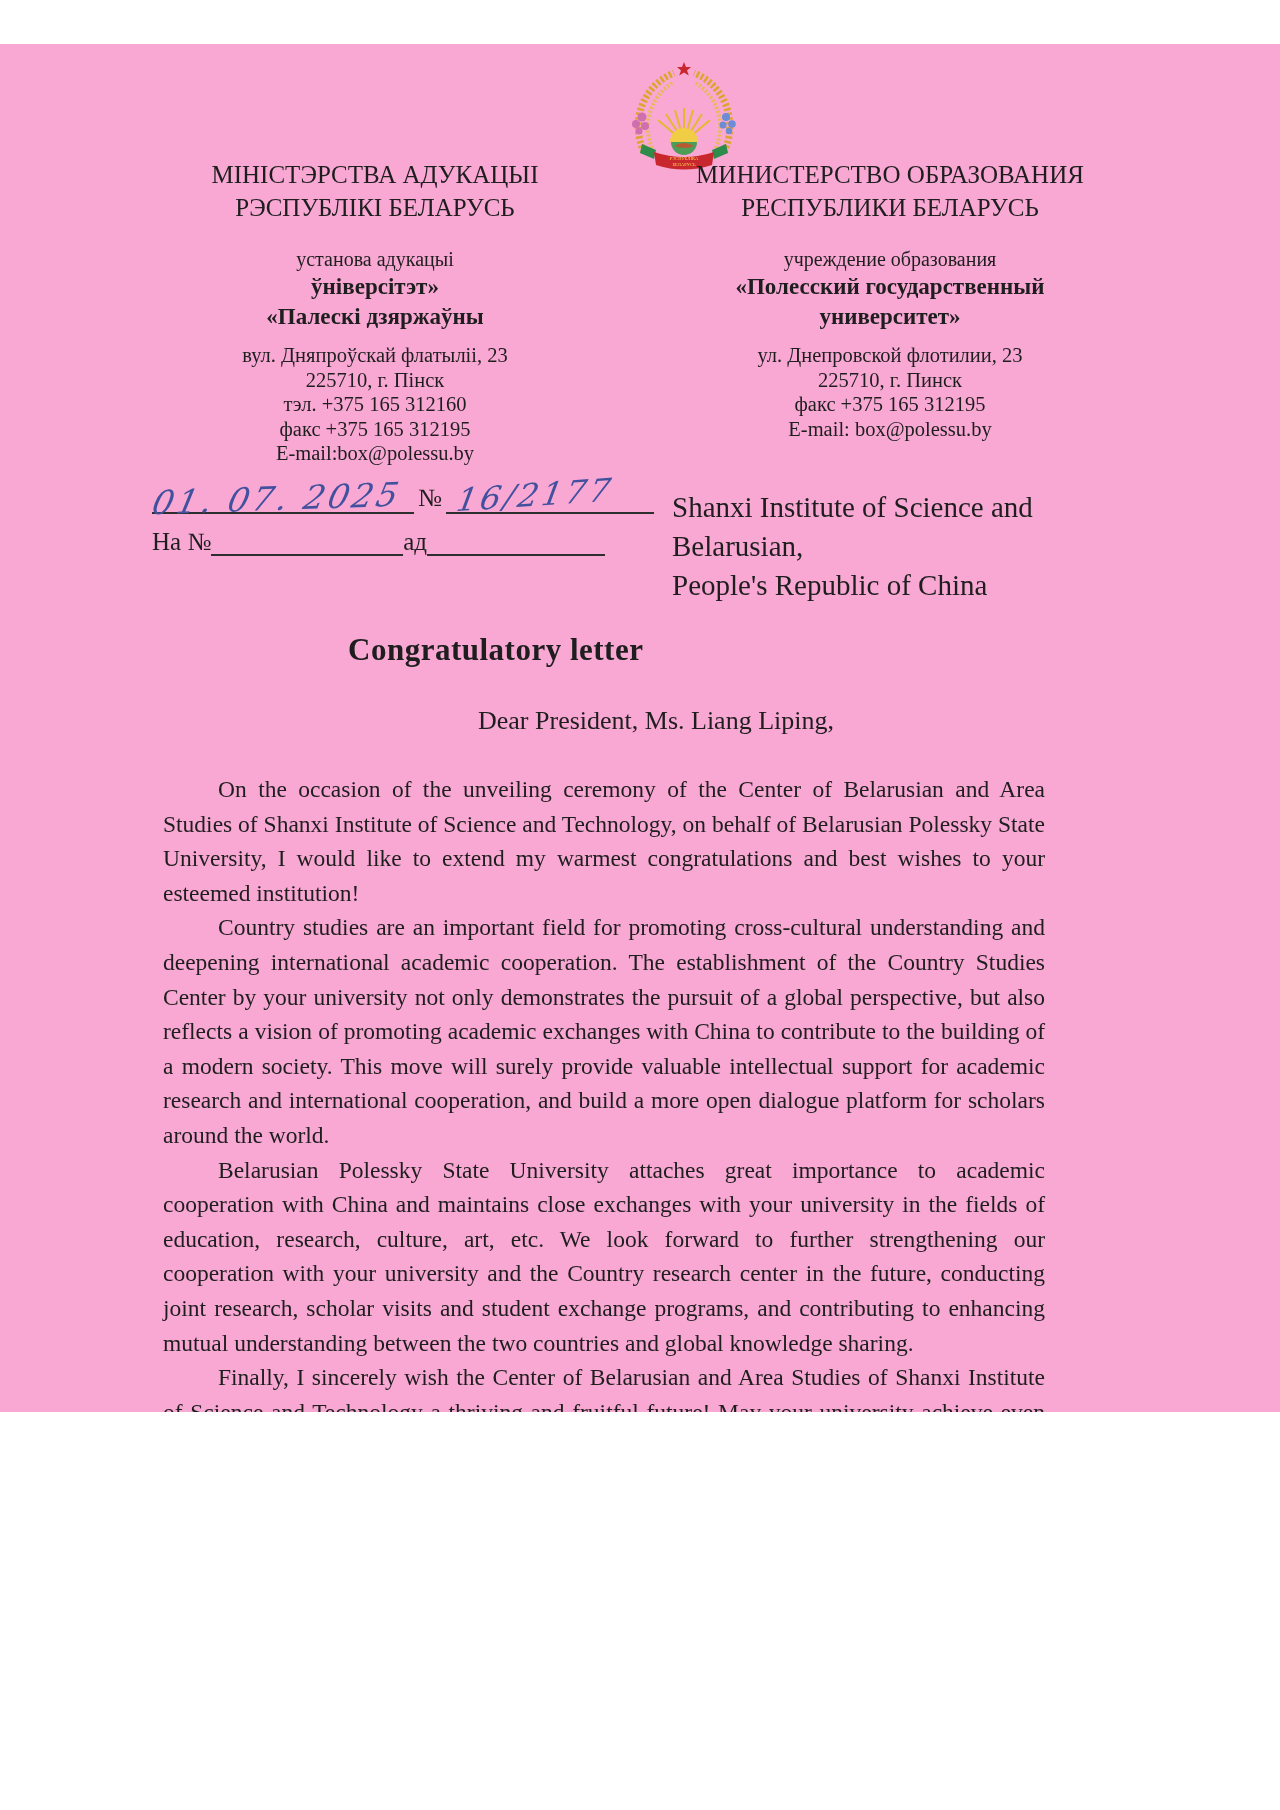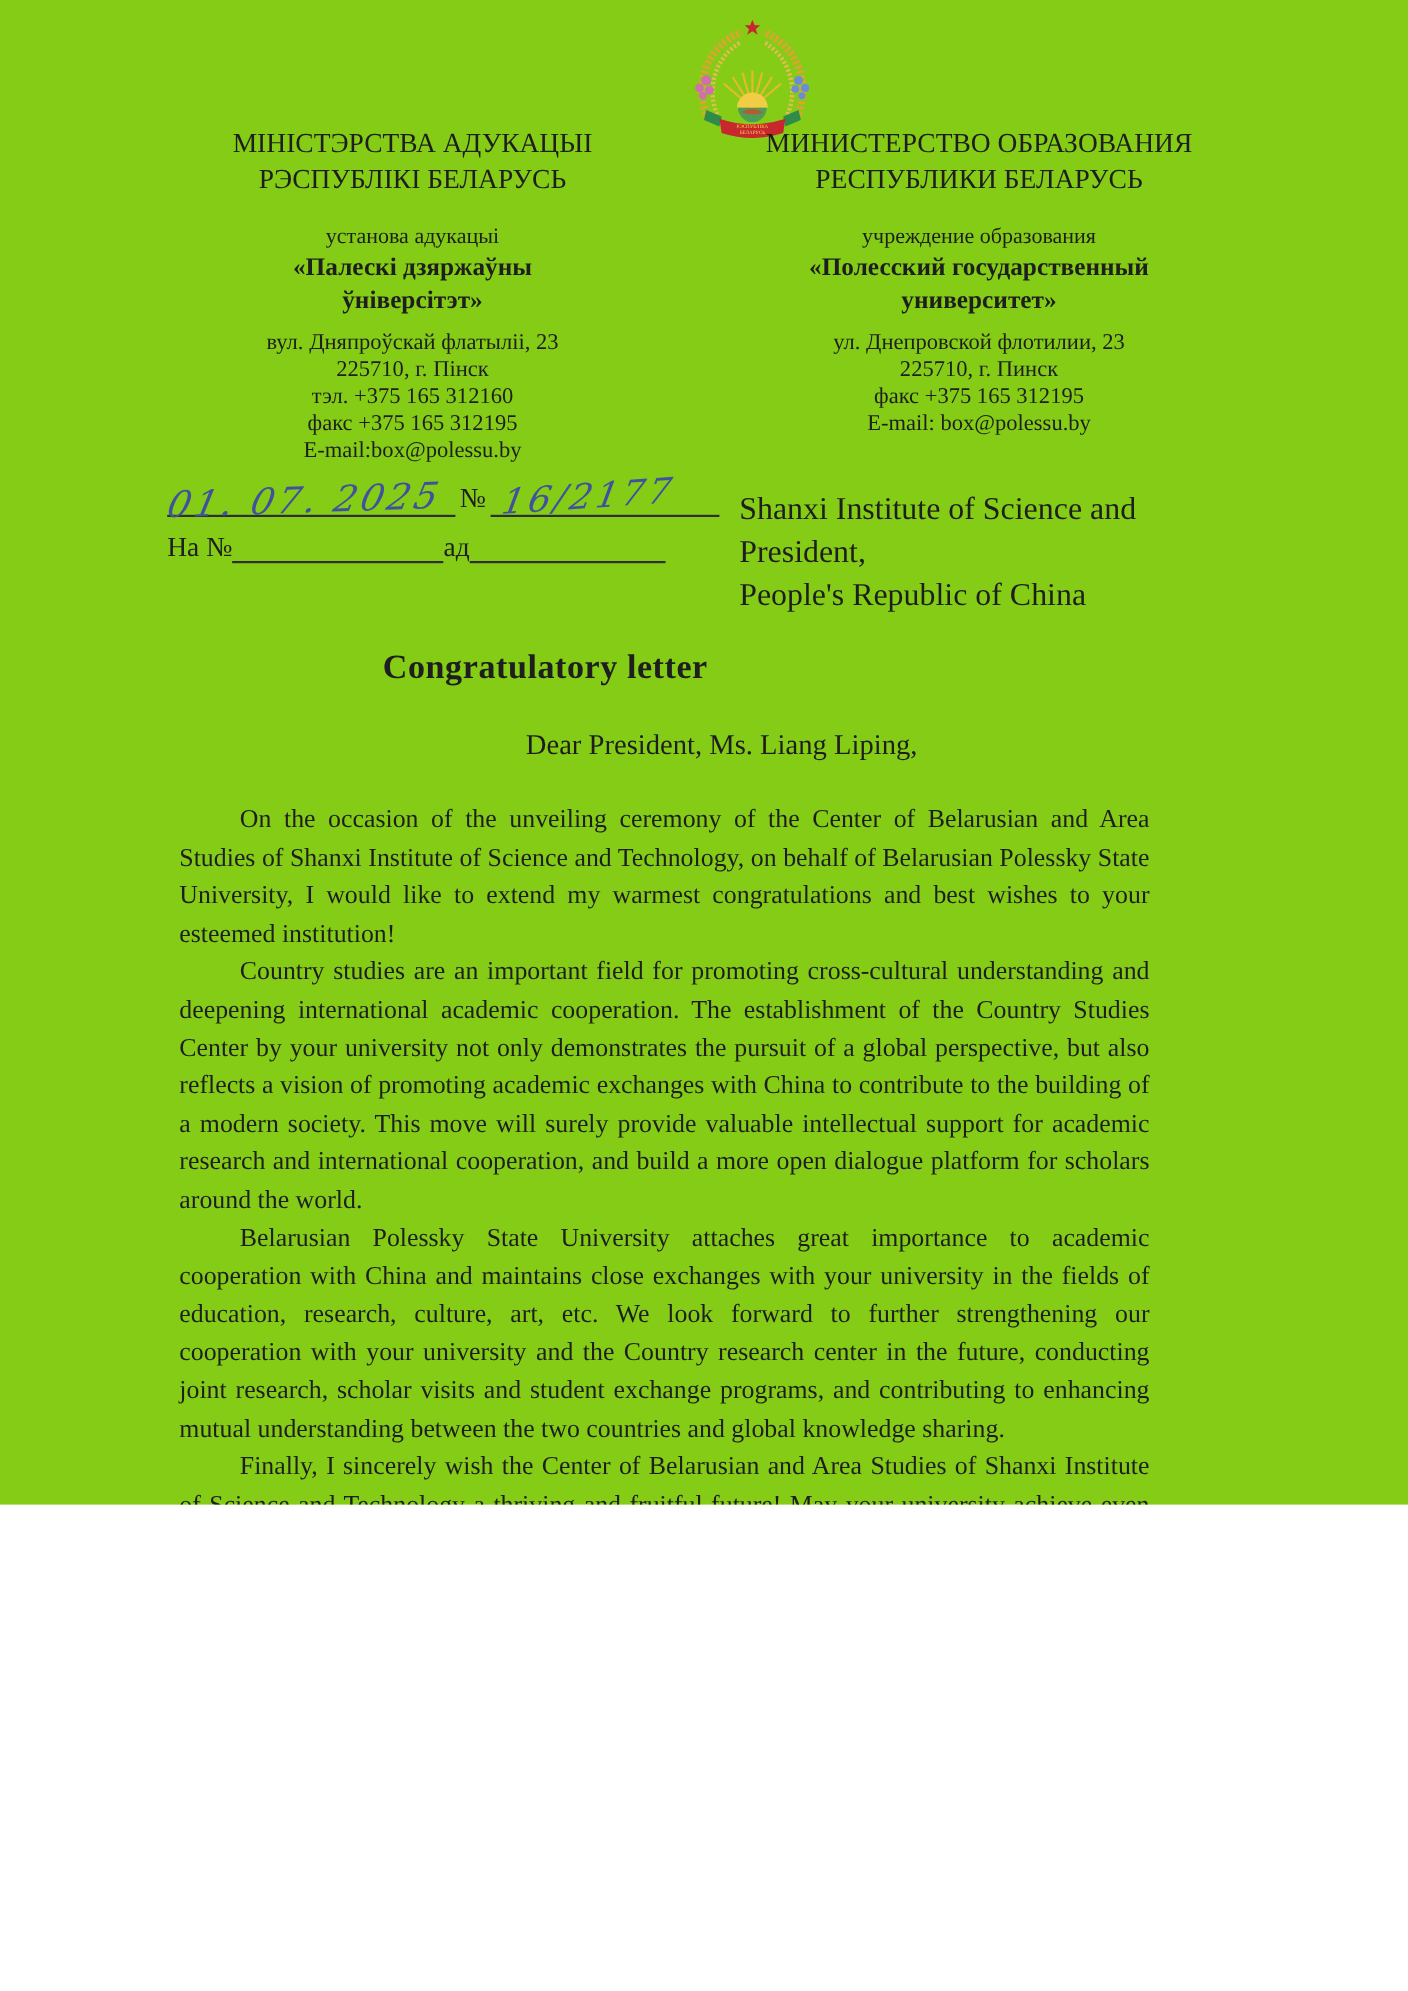--- a/index.html
+++ b/index.html
@@ -1,19 +1,19 @@
 <!DOCTYPE html>
 <html><head>
 <meta charset="utf-8">
 <style>
   html,body { margin:0; padding:0; background:#ffffff; }
   .page {
     position:relative; width:1280px; height:1368px;
-    background:#84cc16; overflow:hidden;
-    font-family:"Liberation Serif", serif; color:#1e1e1e;
+    background:#f9a8d4; overflow:hidden;
+    font-family:"Liberation Serif", serif; color:#1e1e1e;margin-top:44px;
   }
 
   
   .lh-col { position:absolute; top:114px; text-align:center; }
   .lh-left  { left:140px; width:470px; }
   .lh-right { left:680px; width:420px; }
   .ministry { font-size:25px; line-height:33px; white-space:nowrap; }
   .orgtype  { font-size:20px; line-height:26px; margin-top:22px; }
   .orgname  { font-size:23px; line-height:30px; font-weight:bold; white-space:nowrap; }
   .addr     { font-size:20.5px; line-height:24.5px; margin-top:11px; }
@@ -103,22 +103,22 @@
       <path d="M32 92 Q62 102 92 92 L90 105 Q62 114 34 105 Z" fill="#c8272d"></path>
       <text x="62" y="100" text-anchor="middle" font-size="4.6" fill="#ffd84f">РЭСПУБЛІКА</text>
       <text x="62" y="106" text-anchor="middle" font-size="4.6" fill="#ffd84f">БЕЛАРУСЬ</text>
     </g>
   </svg>
 
   <div class="lh-col lh-left">
     <div class="ministry">МІНІСТЭРСТВА АДУКАЦЫІ</div>
     <div class="ministry">РЭСПУБЛІКІ БЕЛАРУСЬ</div>
     <div class="orgtype">установа адукацыі</div>
+    <div class="orgname">ўніверсітэт»</div>
     <div class="orgname">«Палескі дзяржаўны</div>
-    <div class="orgname">ўніверсітэт»</div>
     <div class="addr">
       <div>вул. Дняпроўскай флатыліі, 23</div>
       <div>225710,  г. Пінск</div>
       <div>тэл. +375 165 312160</div>
       <div>факс +375 165 312195</div>
       <div>E-mail:box@polessu.by</div>
     </div>
   </div>
 
   <div class="lh-col lh-right">
@@ -142,21 +142,21 @@
       <span class="hw hw-num">16/2177</span>
     </span>
   </div>
 
   <div class="reply-row">
     <span>На №</span><span class="blank blank-a"></span><span>ад</span><span class="blank blank-b"></span>
   </div>
 
   <div class="recipient">
     <div>Shanxi Institute of Science and</div>
-    <div>President,</div>
+    <div>Belarusian,</div>
     <div>People's Republic of China</div>
   </div>
 
   <div class="title">Congratulatory letter</div>
   <div class="salutation">Dear President, Ms. Liang Liping,</div>
 
   <div class="body">
     <p>On the occasion of the unveiling ceremony of the Center of Belarusian and Area Studies of Shanxi Institute of Science and Technology, on behalf of Belarusian Polessky State University, I would like to extend my warmest congratulations and best wishes to your esteemed institution!</p>
     <p>Country studies are an important field for promoting cross-cultural understanding and deepening international academic cooperation. The establishment of the Country Studies Center by your university not only demonstrates the pursuit of a global perspective, but also reflects a vision of promoting academic exchanges with China to contribute to the building of a modern society. This move will surely provide valuable intellectual support for academic research and international cooperation, and build a more open dialogue platform for scholars around the world.</p>
     <p>Belarusian Polessky State University attaches great importance to academic cooperation with China and maintains close exchanges with your university in the fields of education, research, culture, art, etc. We look forward to further strengthening our cooperation with your university and the Country research center in the future, conducting joint research, scholar visits and student exchange programs, and contributing to enhancing mutual understanding between the two countries and global knowledge sharing.</p>

